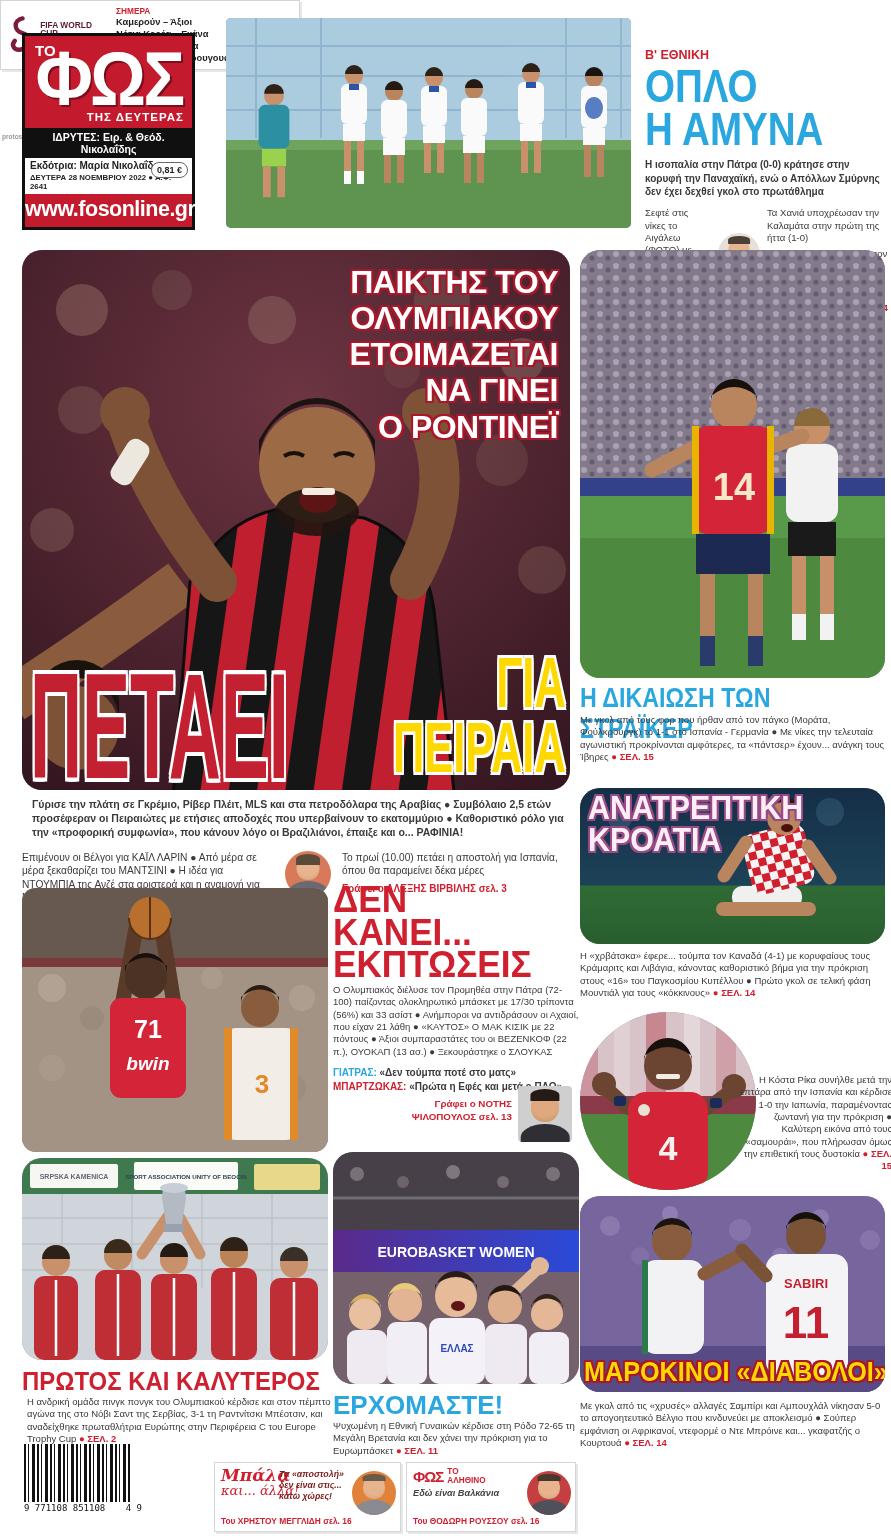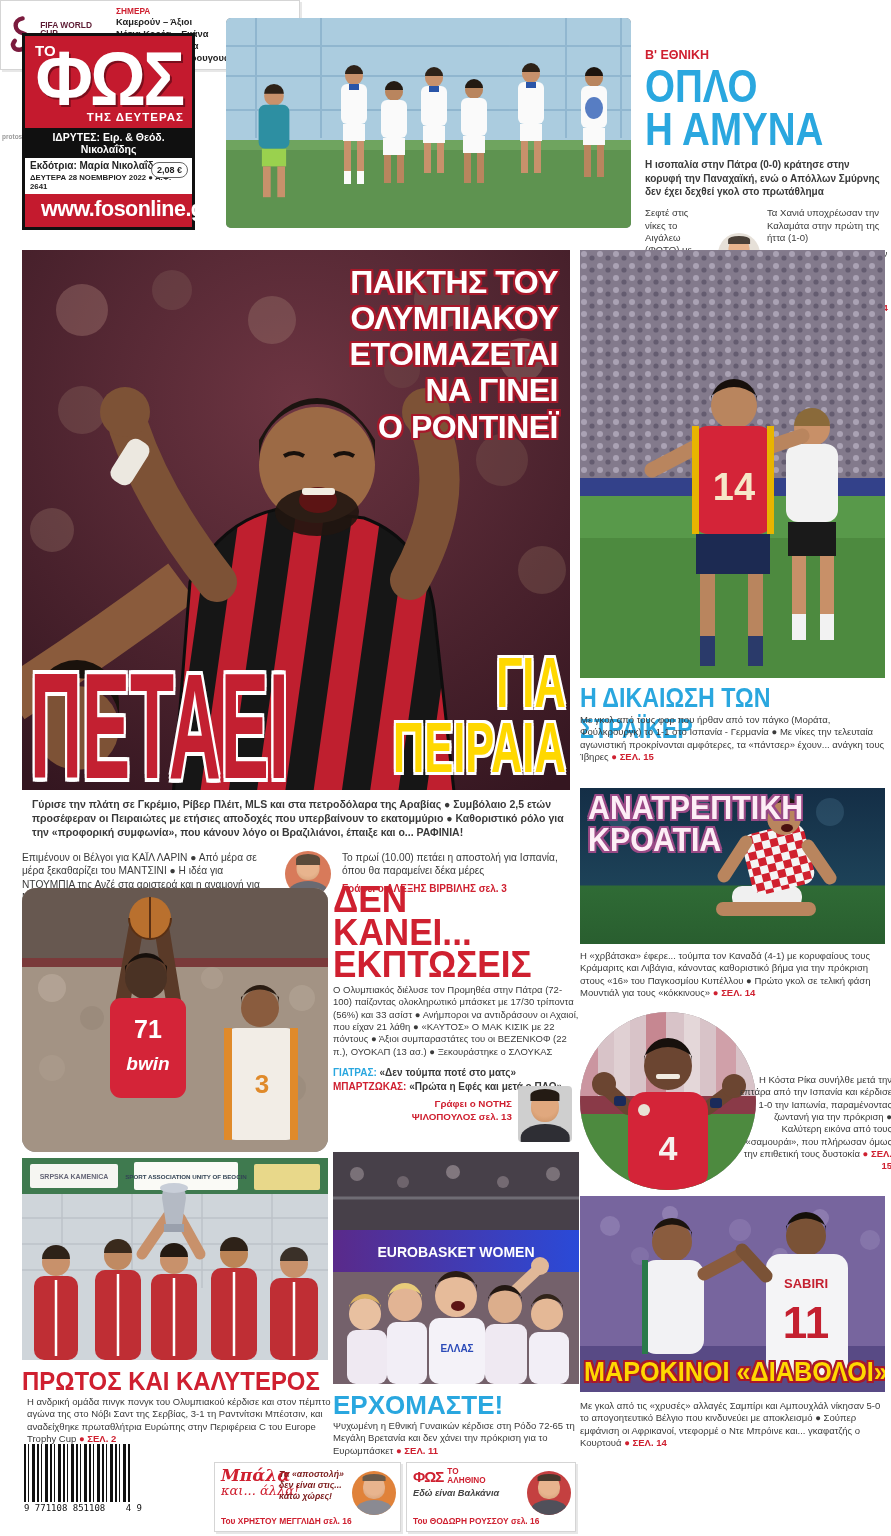--- a/index.html
+++ b/index.html
@@ -1,34 +1,34 @@
 <!DOCTYPE html>
 <html><head>
 <meta charset="utf-8">
 <style>
   * { margin:0; padding:0; box-sizing:border-box; }
   body { background:#e9e9e9; font-family:"Liberation Sans", sans-serif; }
   #page { position:relative; width:891px; height:1536px; margin:0 auto; background:#fff; overflow:hidden; }
   .abs { position:absolute; }
   .preline { white-space:pre-line; }
-  .photo { overflow:hidden; background:#888; }
+  .photo { overflow:hidden; background:#888;border-radius:20px; }
   .photo svg { display:block; width:100%; height:100%; }
 
   
   #masthead { left:22px; top:33px; width:173px; height:197px; border:3px solid #101010; display:flex; flex-direction:column; background:#fff; }
   #m-red { flex:1; background:#c41a2e; position:relative; }
   #m-to { position:absolute; left:10px; top:6px; color:#fff; font-weight:700; font-size:15px; }
   #m-fos { position:absolute; left:50%; top:46%; transform:translate(-50%,-50%) scaleX(.92); color:#fff; font-weight:700; font-size:76px; letter-spacing:-3px; text-shadow:2px 2px 0 #7a0e1c; }
   #m-sub { position:absolute; right:8px; bottom:5px; color:#fff; font-weight:700; font-size:11.5px; letter-spacing:1px; }
   #m-founders { background:#101010; color:#fff; font-weight:700; font-size:10.5px; text-align:center; padding:3px 0; }
   #m-pub { position:relative; background:#fff; padding:2px 5px 3px; }
   #m-pub .l1 { font-size:10px; font-weight:700; color:#222; }
   #m-pub .l2 { font-size:7.8px; font-weight:700; color:#222; margin-top:2px; }
   #m-price { position:absolute; right:4px; top:4px; border:1px solid #666; border-radius:9px; font-size:9px; font-weight:700; padding:2px 5px; background:#fff; color:#222; }
-  #m-web { background:#c41a2e; color:#fff; font-weight:700; font-size:21.5px; text-align:center; padding:3px 16px 5px; letter-spacing:-.5px; }
+  #m-web { background:#c41a2e; color:#fff; font-weight:700; font-size:21.5px; text-align:center; padding:3px 0 5px; letter-spacing:-.5px; }
   #corner-tag { left:2px; top:133px; font-size:6.5px; color:#9a9a9a; font-weight:700; }
 
   
   .body-txt { font-size:9.5px; line-height:1.3; color:#3a3a3a; }
   .pref { color:#cf2030; font-weight:700; }
   .byline { color:#cf2030; font-weight:700; }
   .blue-title { color:#2aa7df; font-weight:700; }
   .red-title { color:#cf2030; font-weight:700; }
   .sx { display:inline-block; transform-origin:left top; }
 
@@ -139,21 +139,21 @@
   <div class="abs" id="masthead">
     <div id="m-red">
       <span id="m-to">ΤΟ</span>
       <span id="m-fos">ΦΩΣ</span>
       <span id="m-sub">ΤΗΣ ΔΕΥΤΕΡΑΣ</span>
     </div>
     <div id="m-founders">ΙΔΡΥΤΕΣ: Ειρ. &amp; Θεόδ. Νικολαΐδης</div>
     <div id="m-pub">
       <div class="l1">Εκδότρια: Μαρία Νικολαΐδου</div>
       <div class="l2">ΔΕΥΤΕΡΑ 28 ΝΟΕΜΒΡΙΟΥ 2022 ● Α.Φ. 2641</div>
-      <div id="m-price">2,08 €</div>
+      <div id="m-price">0,81 €</div>
     </div>
     <div id="m-web">www.fosonline.gr</div>
   </div>
 
   <div class="abs photo" style="left:226px;top:18px;width:405px;height:210px;border-radius:5px;">
     <svg viewBox="0 0 405 210" preserveAspectRatio="none">
       <rect width="405" height="130" fill="#abccdf"></rect>
       <g stroke="#86aec9" stroke-width="2" opacity=".7">
         <line x1="0" y1="28" x2="405" y2="28"></line>
           <line x1="0" y1="58" x2="405" y2="58"></line>

